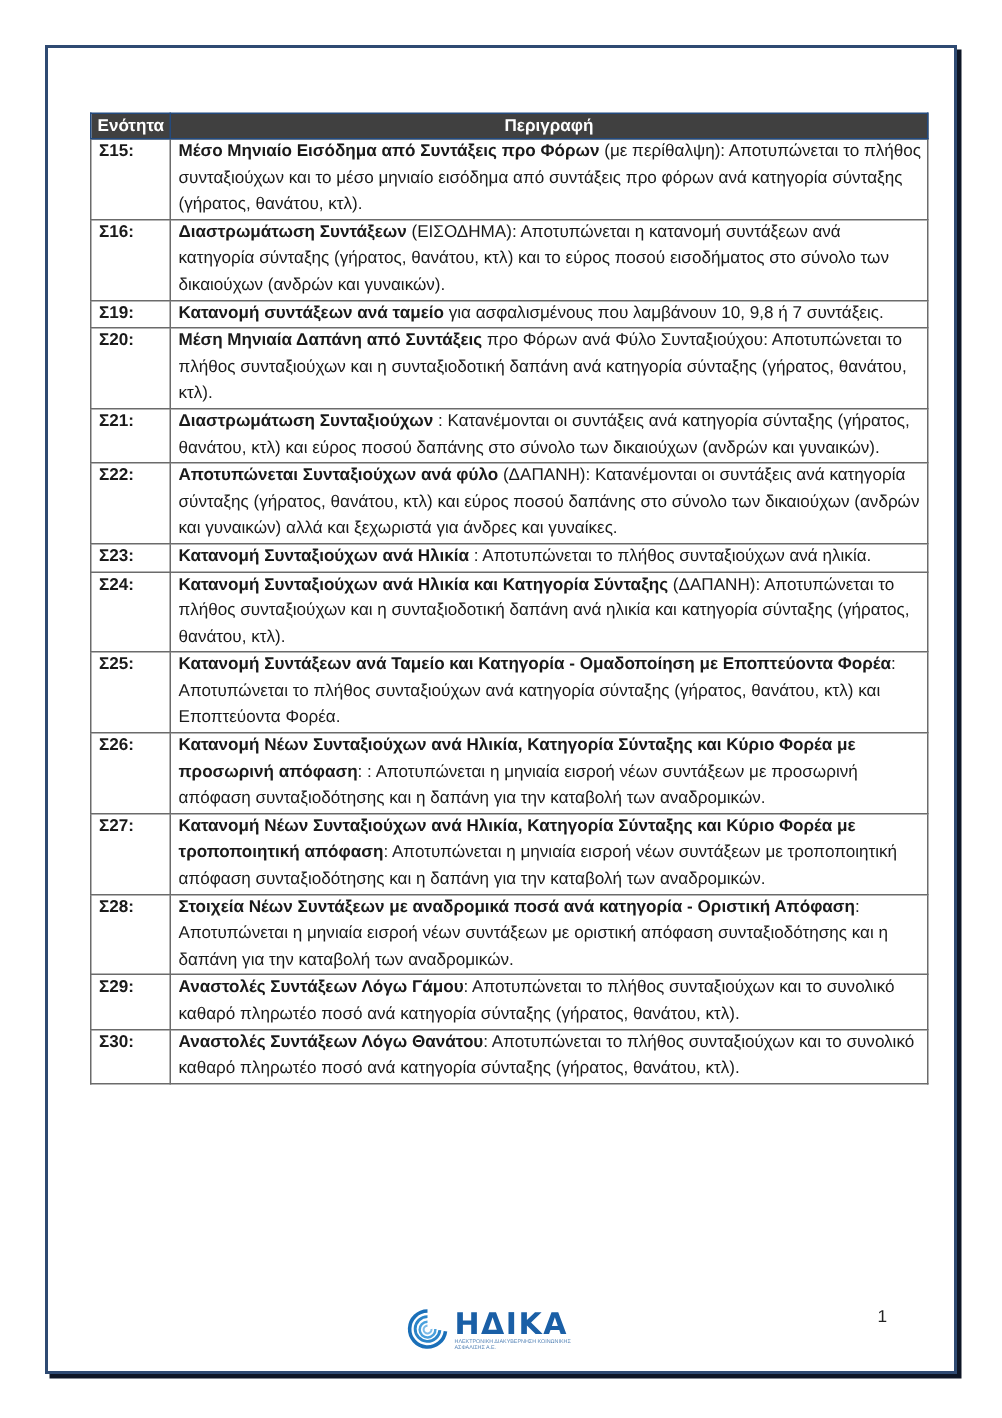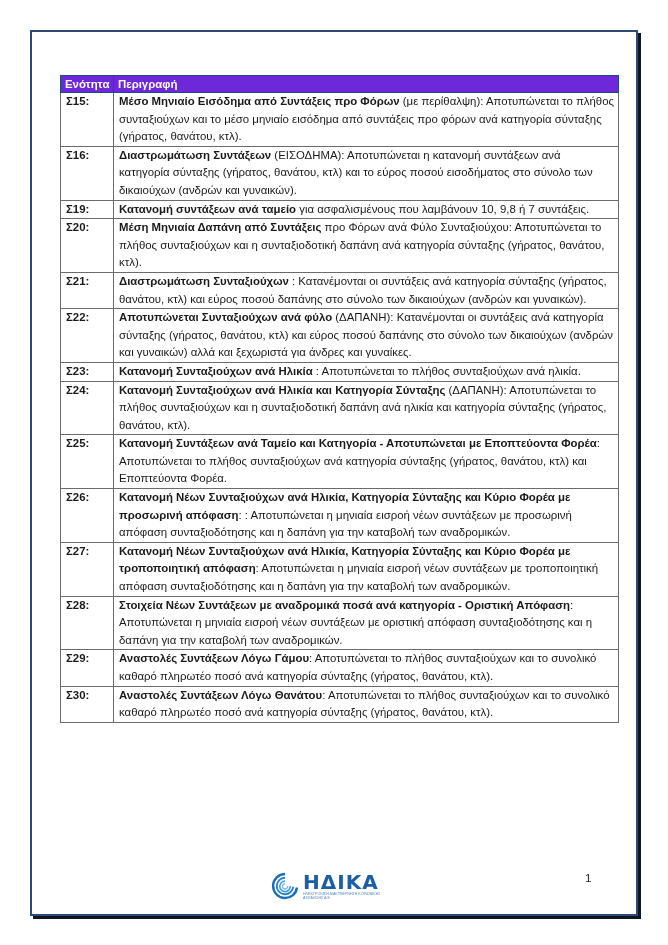--- a/index.html
+++ b/index.html
@@ -29,34 +29,34 @@
       position: absolute;
       left: 60px;
       top: 75px;
       width: 558px;
       border-collapse: collapse;
       font-size: 11.4px;
       line-height: 17.6px;
       table-layout: fixed;
     }
     .desc-table th {
-      background: #6d28d9;
+      background: #404040;
       color: #ffffff;
       font-weight: bold;
       font-size: 11.4px;
       height: 16px;
       padding: 0 4px;
       border: 1px solid #234a7e;
       line-height: 15px;
     }
     .desc-table th.col-unit {
       text-align: left;
     }
     .desc-table th.col-desc {
-      text-align: left;
+      text-align: center;
     }
     .desc-table td {
       border: 1.5px solid #6b6b6b;
       padding: 0 4px 0 5px;
       vertical-align: top;
     }
     .desc-table td.code {
       font-weight: bold;
       width: 44px;
     }
@@ -154,21 +154,21 @@
     <tr>
       <td class="code">Σ23:</td>
       <td class="text"><span class="title">Κατανομή Συνταξιούχων ανά Ηλικία</span><span> : Αποτυπώνεται το πλήθος συνταξιούχων ανά ηλικία.</span></td>
     </tr>
     <tr>
       <td class="code">Σ24:</td>
       <td class="text"><span class="title">Κατανομή Συνταξιούχων ανά Ηλικία και Κατηγορία Σύνταξης</span><span> (ΔΑΠΑΝΗ): Αποτυπώνεται το πλήθος συνταξιούχων και η συνταξιοδοτική δαπάνη ανά ηλικία και κατηγορία σύνταξης (γήρατος, θανάτου, κτλ).</span></td>
     </tr>
     <tr>
       <td class="code">Σ25:</td>
-      <td class="text"><span class="title">Κατανομή Συντάξεων ανά Ταμείο και Κατηγορία - Αποτυπώνεται με Εποπτεύοντα Φορέα</span><span>: Αποτυπώνεται το πλήθος συνταξιούχων ανά κατηγορία σύνταξης (γήρατος, θανάτου, κτλ) και Εποπτεύοντα Φορέα.</span></td>
+      <td class="text"><span class="title">Κατανομή Συντάξεων ανά Ταμείο και Κατηγορία - Ομαδοποίηση με Εποπτεύοντα Φορέα</span><span>: Αποτυπώνεται το πλήθος συνταξιούχων ανά κατηγορία σύνταξης (γήρατος, θανάτου, κτλ) και Εποπτεύοντα Φορέα.</span></td>
     </tr>
     <tr>
       <td class="code">Σ26:</td>
       <td class="text"><span class="title">Κατανομή Νέων Συνταξιούχων ανά Ηλικία, Κατηγορία Σύνταξης και Κύριο Φορέα με προσωρινή απόφαση</span><span>: : Αποτυπώνεται η μηνιαία εισροή νέων συντάξεων με προσωρινή απόφαση συνταξιοδότησης και η δαπάνη για την καταβολή των αναδρομικών.</span></td>
     </tr>
     <tr>
       <td class="code">Σ27:</td>
       <td class="text"><span class="title">Κατανομή Νέων Συνταξιούχων ανά Ηλικία, Κατηγορία Σύνταξης και Κύριο Φορέα με τροποποιητική απόφαση</span><span>: Αποτυπώνεται η μηνιαία εισροή νέων συντάξεων με τροποποιητική απόφαση συνταξιοδότησης και η δαπάνη για την καταβολή των αναδρομικών.</span></td>
     </tr>
     <tr>

